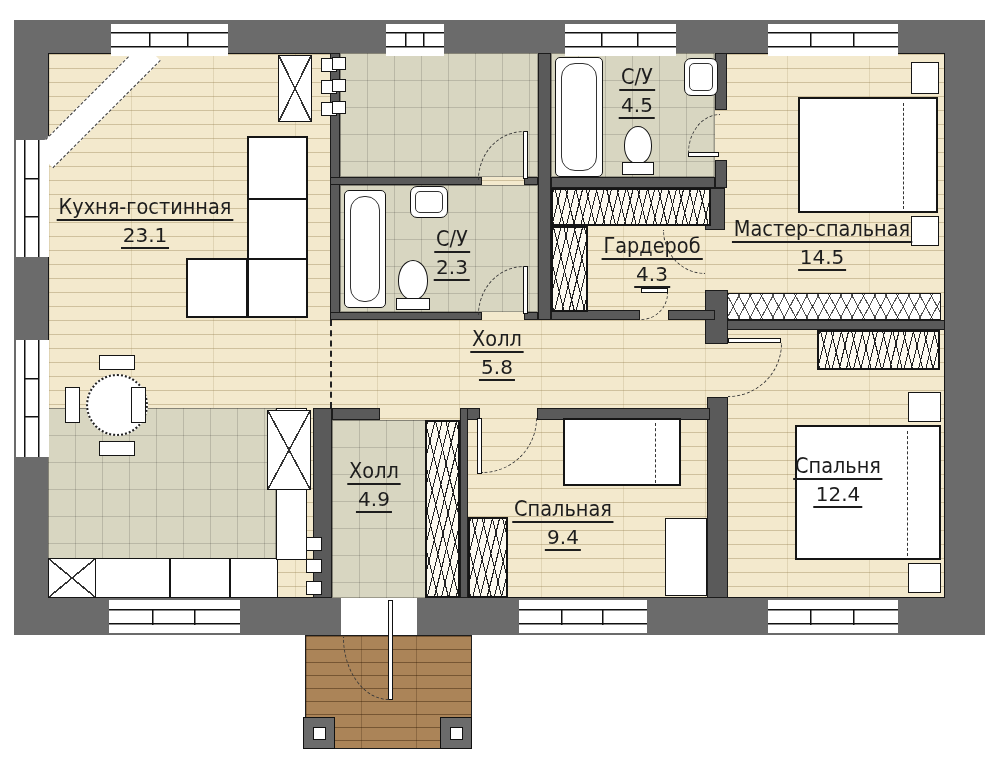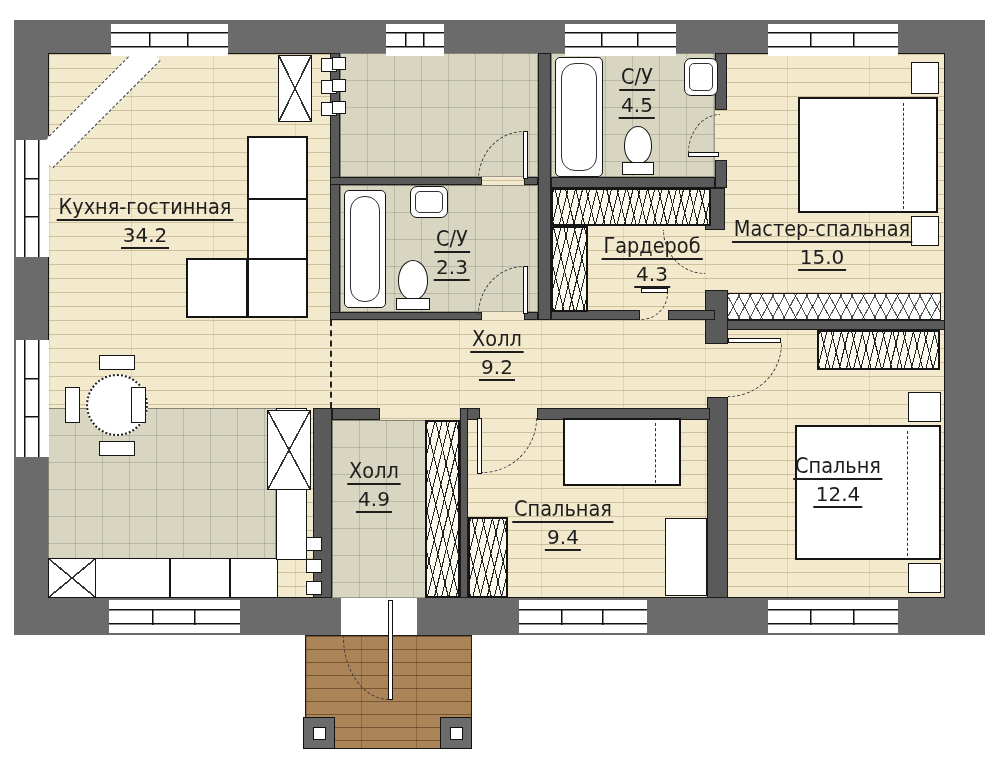--- a/index.html
+++ b/index.html
@@ -203,41 +203,41 @@
 
   <div class="hatch" style="left:425px;top:420px;width:35px;height:178px"></div>
   <div class="leaf" style="left:388px;top:600px;width:5px;height:100px"></div>
   <div class="arc ctr" style="left:343px;top:637px;width:46px;height:63px"></div>
 
   <div class="post" style="left:303px;top:717px;width:32px;height:32px"></div>
   <div class="post" style="left:440px;top:717px;width:32px;height:32px"></div>
 
   <div class="room-label" style="left:145px;top:196px">
     <div class="rn">Кухня-гостинная</div><br>
-    <div class="ra">34.2</div>
+    <div class="ra">23.1</div>
   </div>
   <div class="room-label" style="left:452px;top:228px">
     <div class="rn">С/У</div><br>
     <div class="ra">2.3</div>
   </div>
   <div class="room-label" style="left:637px;top:66px">
     <div class="rn">С/У</div><br>
     <div class="ra">4.5</div>
   </div>
   <div class="room-label" style="left:652px;top:235px">
     <div class="rn">Гардероб</div><br>
     <div class="ra">4.3</div>
   </div>
   <div class="room-label" style="left:822px;top:218px">
     <div class="rn">Мастер-спальная</div><br>
-    <div class="ra">15.0</div>
+    <div class="ra">14.5</div>
   </div>
   <div class="room-label" style="left:497px;top:328px">
     <div class="rn">Холл</div><br>
-    <div class="ra">9.2</div>
+    <div class="ra">5.8</div>
   </div>
   <div class="room-label" style="left:374px;top:460px">
     <div class="rn">Холл</div><br>
     <div class="ra">4.9</div>
   </div>
   <div class="room-label" style="left:563px;top:498px">
     <div class="rn">Спальная</div><br>
     <div class="ra">9.4</div>
   </div>
   <div class="room-label" style="left:838px;top:455px">

